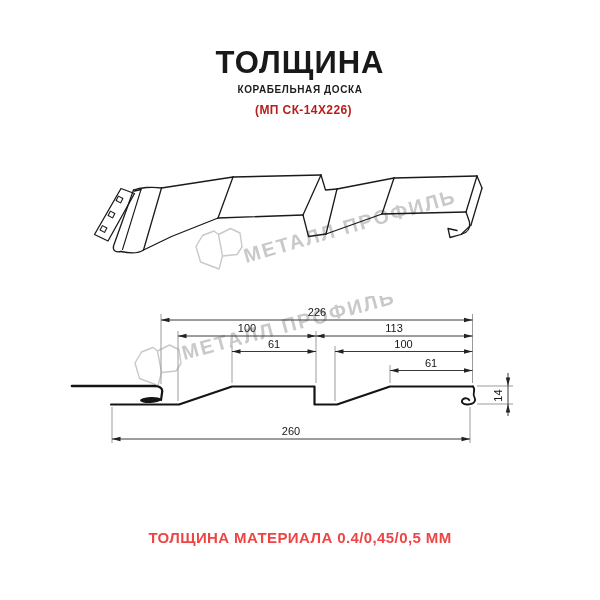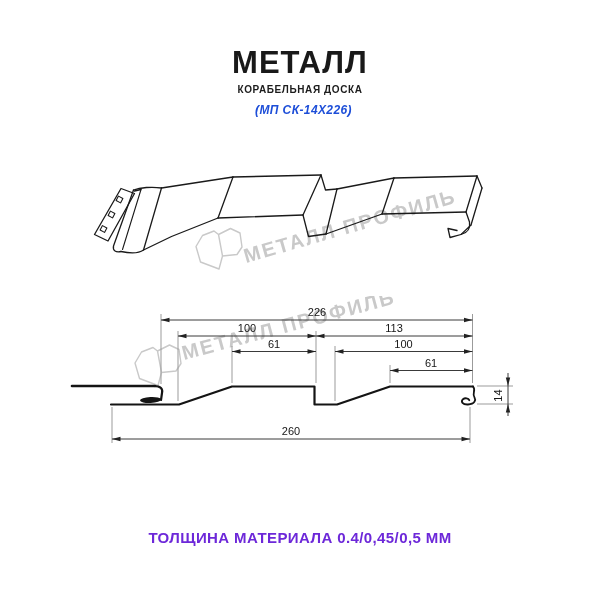--- a/index.html
+++ b/index.html
@@ -11,45 +11,45 @@
   .title{
     margin:0;position:absolute;left:0;right:0;top:48px;
     font-size:31px;font-weight:800;letter-spacing:1px;line-height:30px;color:#191919;
   }
   .subtitle{
     position:absolute;left:0;right:0;top:84px;
     font-size:10px;font-weight:700;letter-spacing:.6px;color:#1c1c1c;
   }
   .model{
     position:absolute;left:7px;right:0;top:103px;
-    font-size:12px;font-weight:700;letter-spacing:.4px;color:#1d4ed8;font-style:italic;
+    font-size:12px;font-weight:700;letter-spacing:.4px;color:#b91c1c;
   }
   svg{position:absolute;}
   .iso-svg{left:80px;top:158px;}
   .sec-svg{left:55px;top:296px;}
   .art{stroke:#1a1a1a;stroke-width:1.3;fill:none;stroke-linejoin:round;stroke-linecap:round;}
   .art-thin{stroke:#1a1a1a;stroke-width:1.1;fill:none;stroke-linejoin:round;}
   .wm-logo{stroke:#c9c9c9;stroke-width:1.4;fill:none;stroke-linejoin:round;}
   .wm-text{fill:#c9c9c9;font-size:20px;font-weight:700;letter-spacing:2px;}
   .prof{stroke:#141414;stroke-width:2.2;fill:none;stroke-linejoin:round;stroke-linecap:round;}
   .prof-thick{stroke:#141414;stroke-width:2.6;fill:none;stroke-linecap:round;}
   .ext{stroke:#9b9b9b;stroke-width:1;fill:none;}
   .dim{stroke:#3a3a3a;stroke-width:1;fill:none;}
   .arr{fill:#222;stroke:none;}
   .dim-label{fill:#161616;font-size:11px;font-weight:400;text-anchor:middle;}
   .footer-note{
     position:absolute;left:0;right:0;top:529px;text-align:center;
-    font-size:15px;font-weight:700;letter-spacing:.4px;color:#6d28d9;
+    font-size:15px;font-weight:700;letter-spacing:.4px;color:#ef4444;
   }
 </style>
 </head>
 <body>
 
 <div class="hdr">
-  <h1 class="title">МЕТАЛЛ</h1>
+  <h1 class="title">ТОЛЩИНА</h1>
   <div class="subtitle">КОРАБЕЛЬНАЯ ДОСКА</div>
   <div class="model">(МП СК-14Х226)</div>
 </div>
 
 <svg class="iso-svg" width="425" height="118" viewBox="80 158 425 118" xmlns="http://www.w3.org/2000/svg">
 
   <g>
     <g transform="translate(61,-118.5)">
       <path class="wm-logo" d="M135,365 L141.5,354 L153,349.5 L157.5,353 L169.5,347 L179,351.5 L181,365.5 L176,373 L161.5,374.5 L158,387.5 L139.5,380.5 Z M157.5,353 L161.5,374.5"></path>
     </g>

